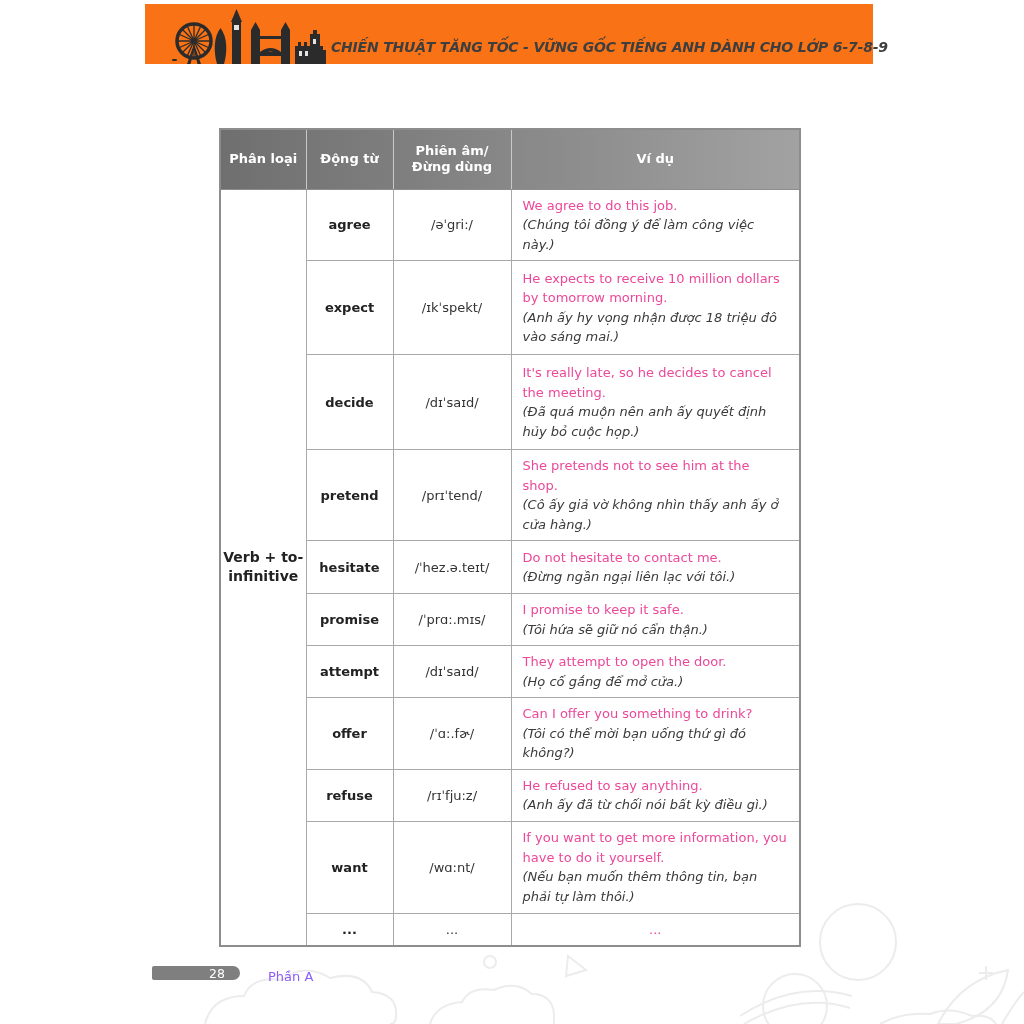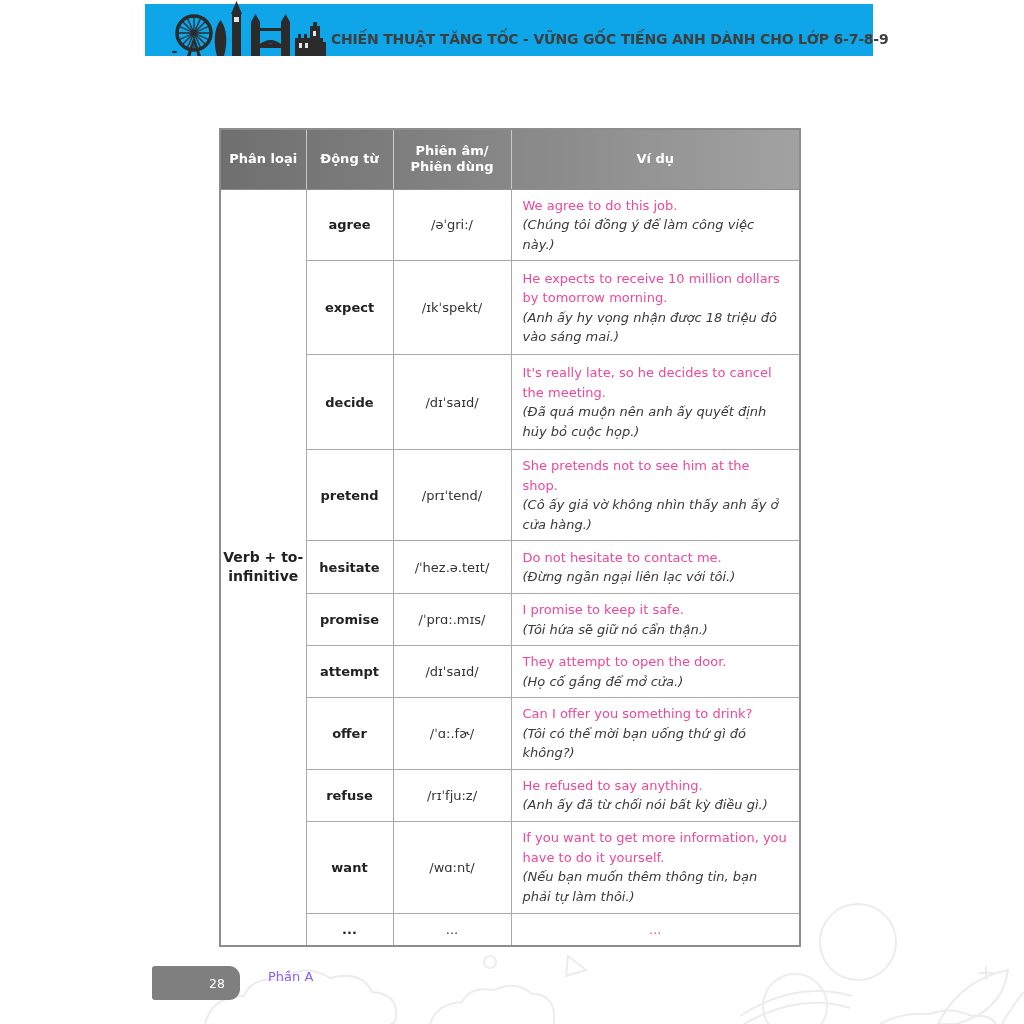--- a/index.html
+++ b/index.html
@@ -5,22 +5,23 @@
   html,body{margin:0;padding:0;}
   body{
     width:1024px;height:1024px;position:relative;overflow:hidden;
     background:#ffffff;
     font-family:"DejaVu Sans", sans-serif;
   }
   .page{position:absolute;inset:0;}
 
   
   .band{
-    position:absolute;left:145px;top:4px;width:728px;height:52px;
-    background:#0ea5e9;
+    position:absolute;left:145px;top:4px;width:728px;height:60px;
+    background:#f97316;
+    font-style:italic;
   }
   .skyline{position:absolute;left:26px;bottom:-4px;width:156px;height:62px;}
   .band-title{
     position:absolute;left:186px;bottom:9px;
     font-size:14px;font-weight:700;color:#3e3e3e;
     letter-spacing:-0.2px;white-space:nowrap;
   }
 
   
   .section-heading{
@@ -71,21 +72,21 @@
   tbody tr:nth-child(5){height:53px}
   tbody tr:nth-child(6){height:52px}
   tbody tr:nth-child(7){height:51px}
   tbody tr:nth-child(8){height:53px}
   tbody tr:nth-child(9){height:51px}
   tbody tr:nth-child(10){height:92px}
   tbody tr:nth-child(11){height:31px}
 
   
   .footer-pill{
-    position:absolute;left:152px;top:966px;width:88px;height:34px;
+    position:absolute;left:152px;top:966px;width:88px;height:14px;
     background:#7f7f7f;border-radius:3px 11px 11px 3px;
     color:#fff;font-size:12.5px;
     display:flex;align-items:center;justify-content:flex-end;
     padding-right:15px;box-sizing:border-box;
   }
   .footer-label{
     position:absolute;left:268px;top:969px;
     font-size:13px;color:#8b5cf6;
   }
 
@@ -146,21 +147,21 @@
         <col class="c2">
         <col class="c3">
         <col class="c4">
       </colgroup>
     <thead>
       <tr>
         <th>Phân loại</th>
         <th>Động từ</th>
         <th>
           <span>Phiên âm/</span><br>
-          <span>Phiên dùng</span>
+          <span>Đừng dùng</span>
         </th>
         <th>Ví dụ</th>
       </tr>
     </thead>
     <tbody>
       <tr>
         <td class="cat" rowspan="11">
           <span>Verb + to-</span><br>
           <span>infinitive</span>
         </td>

